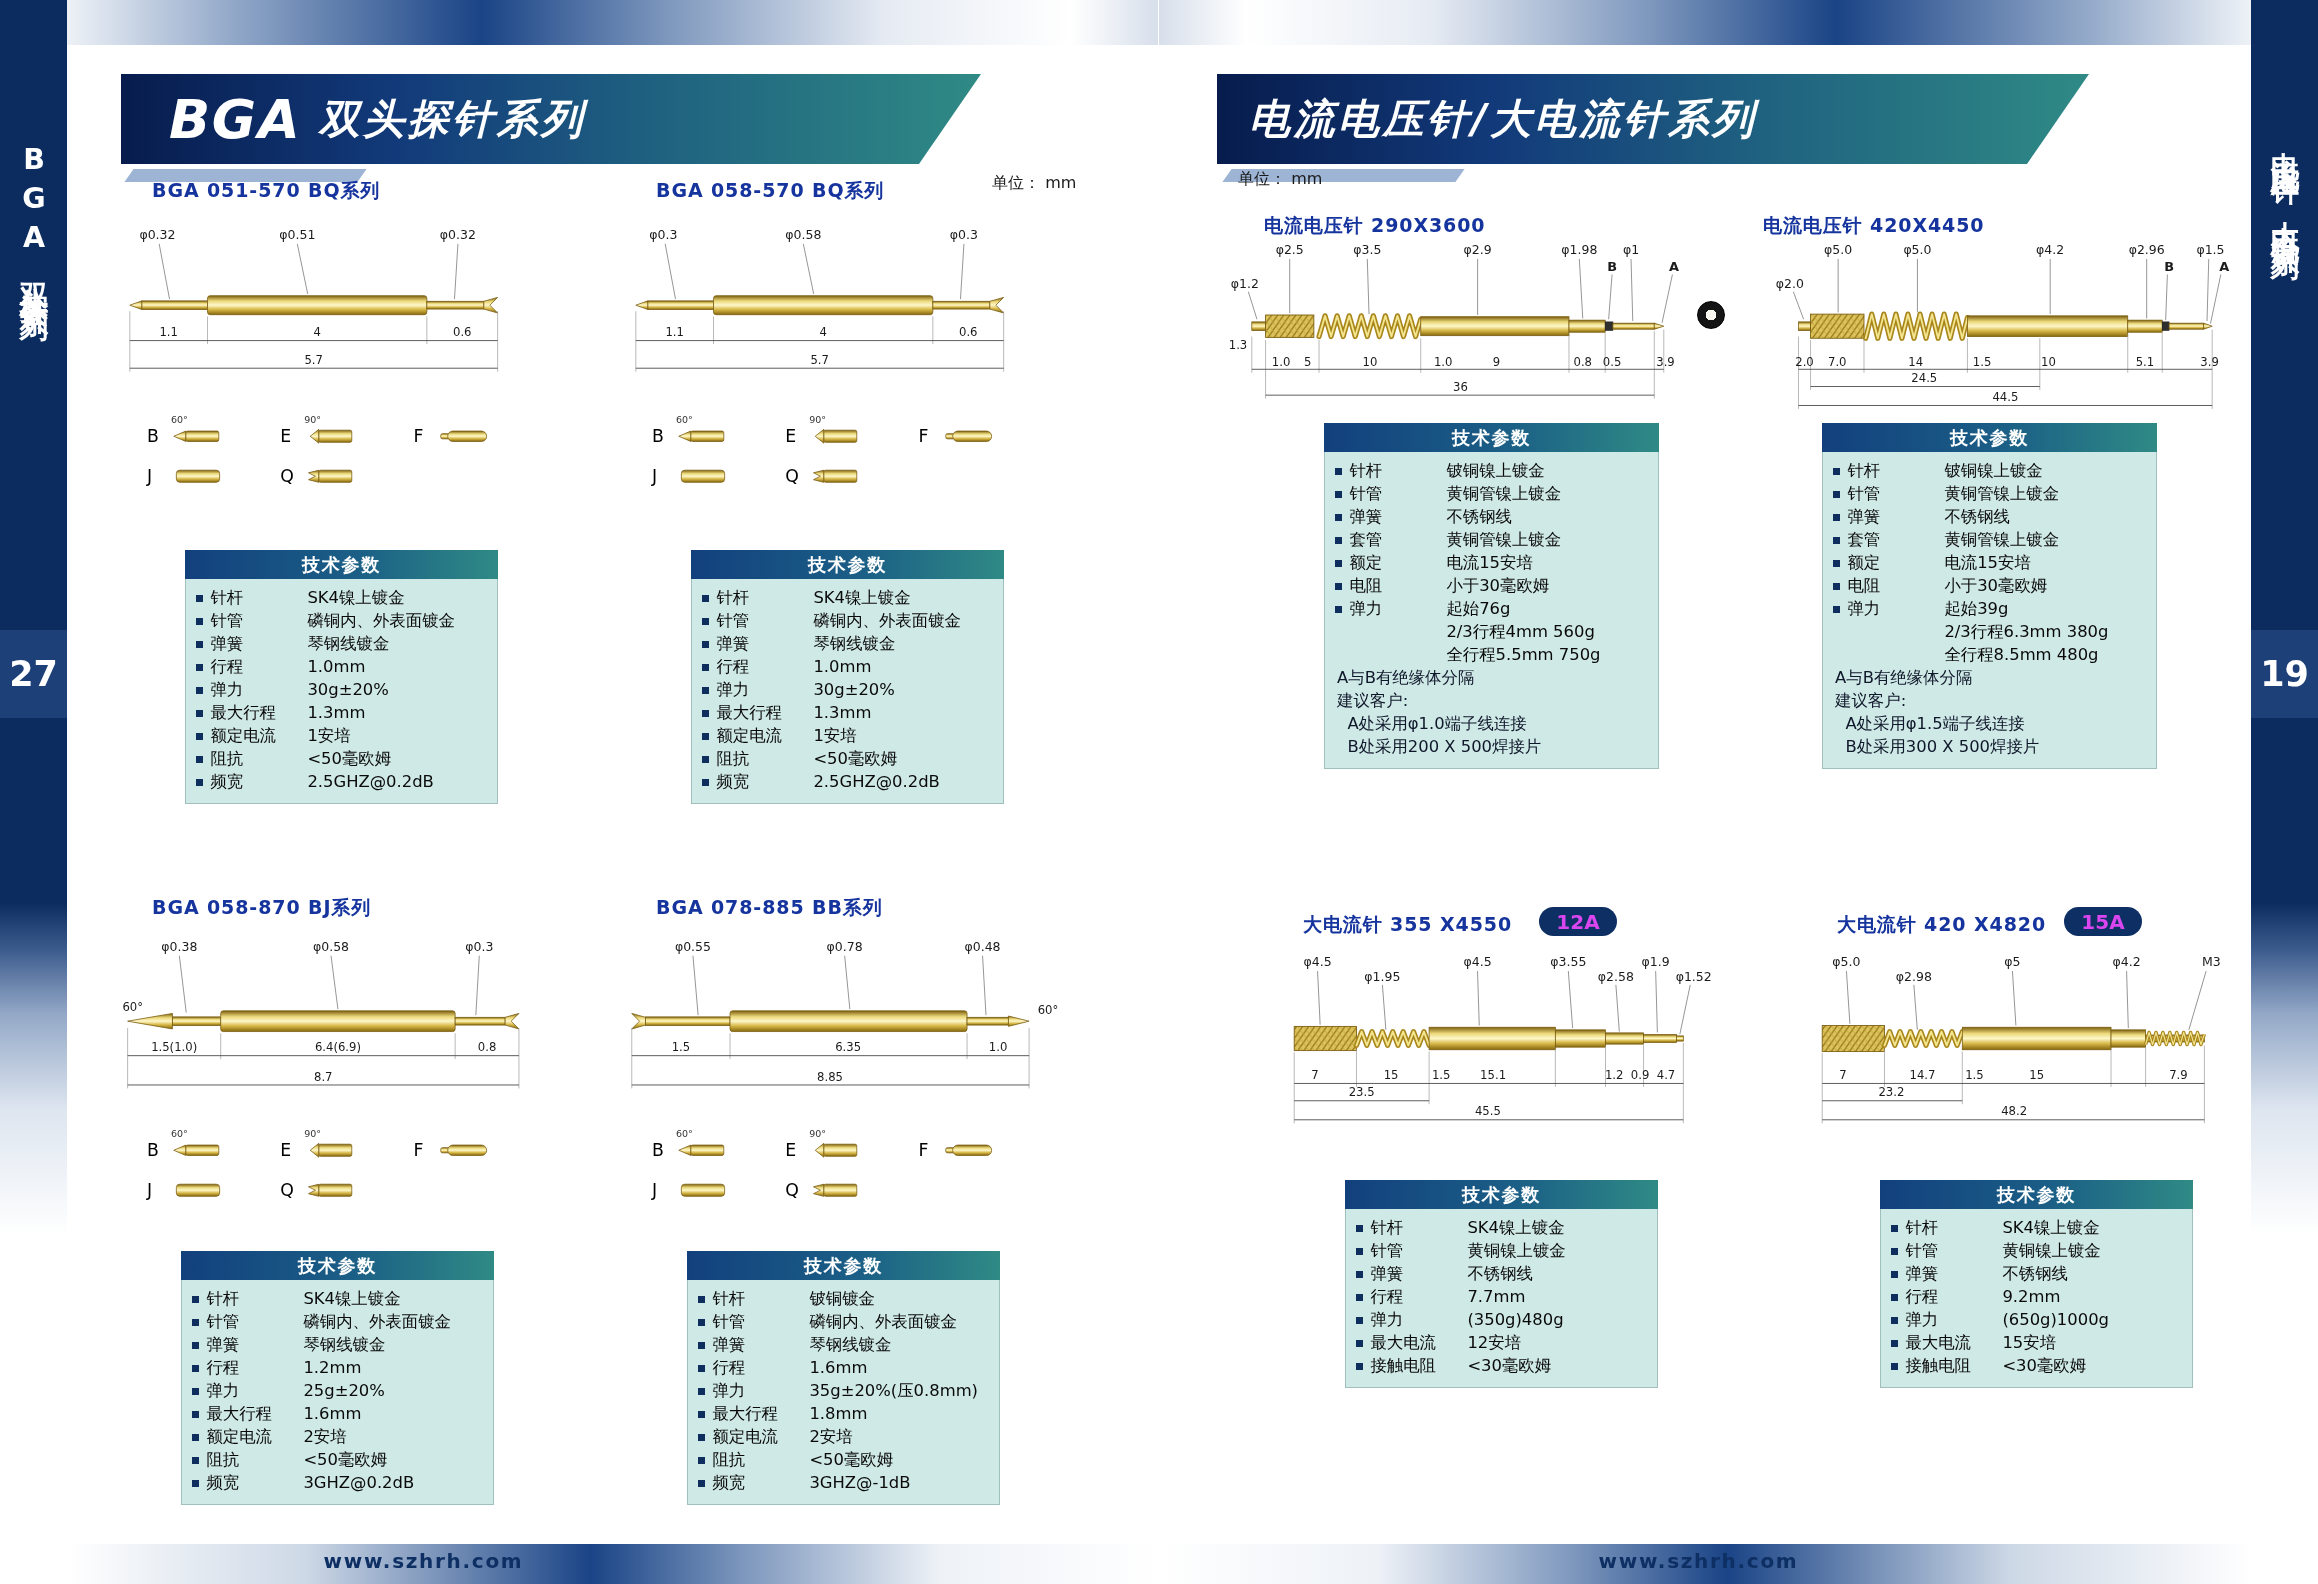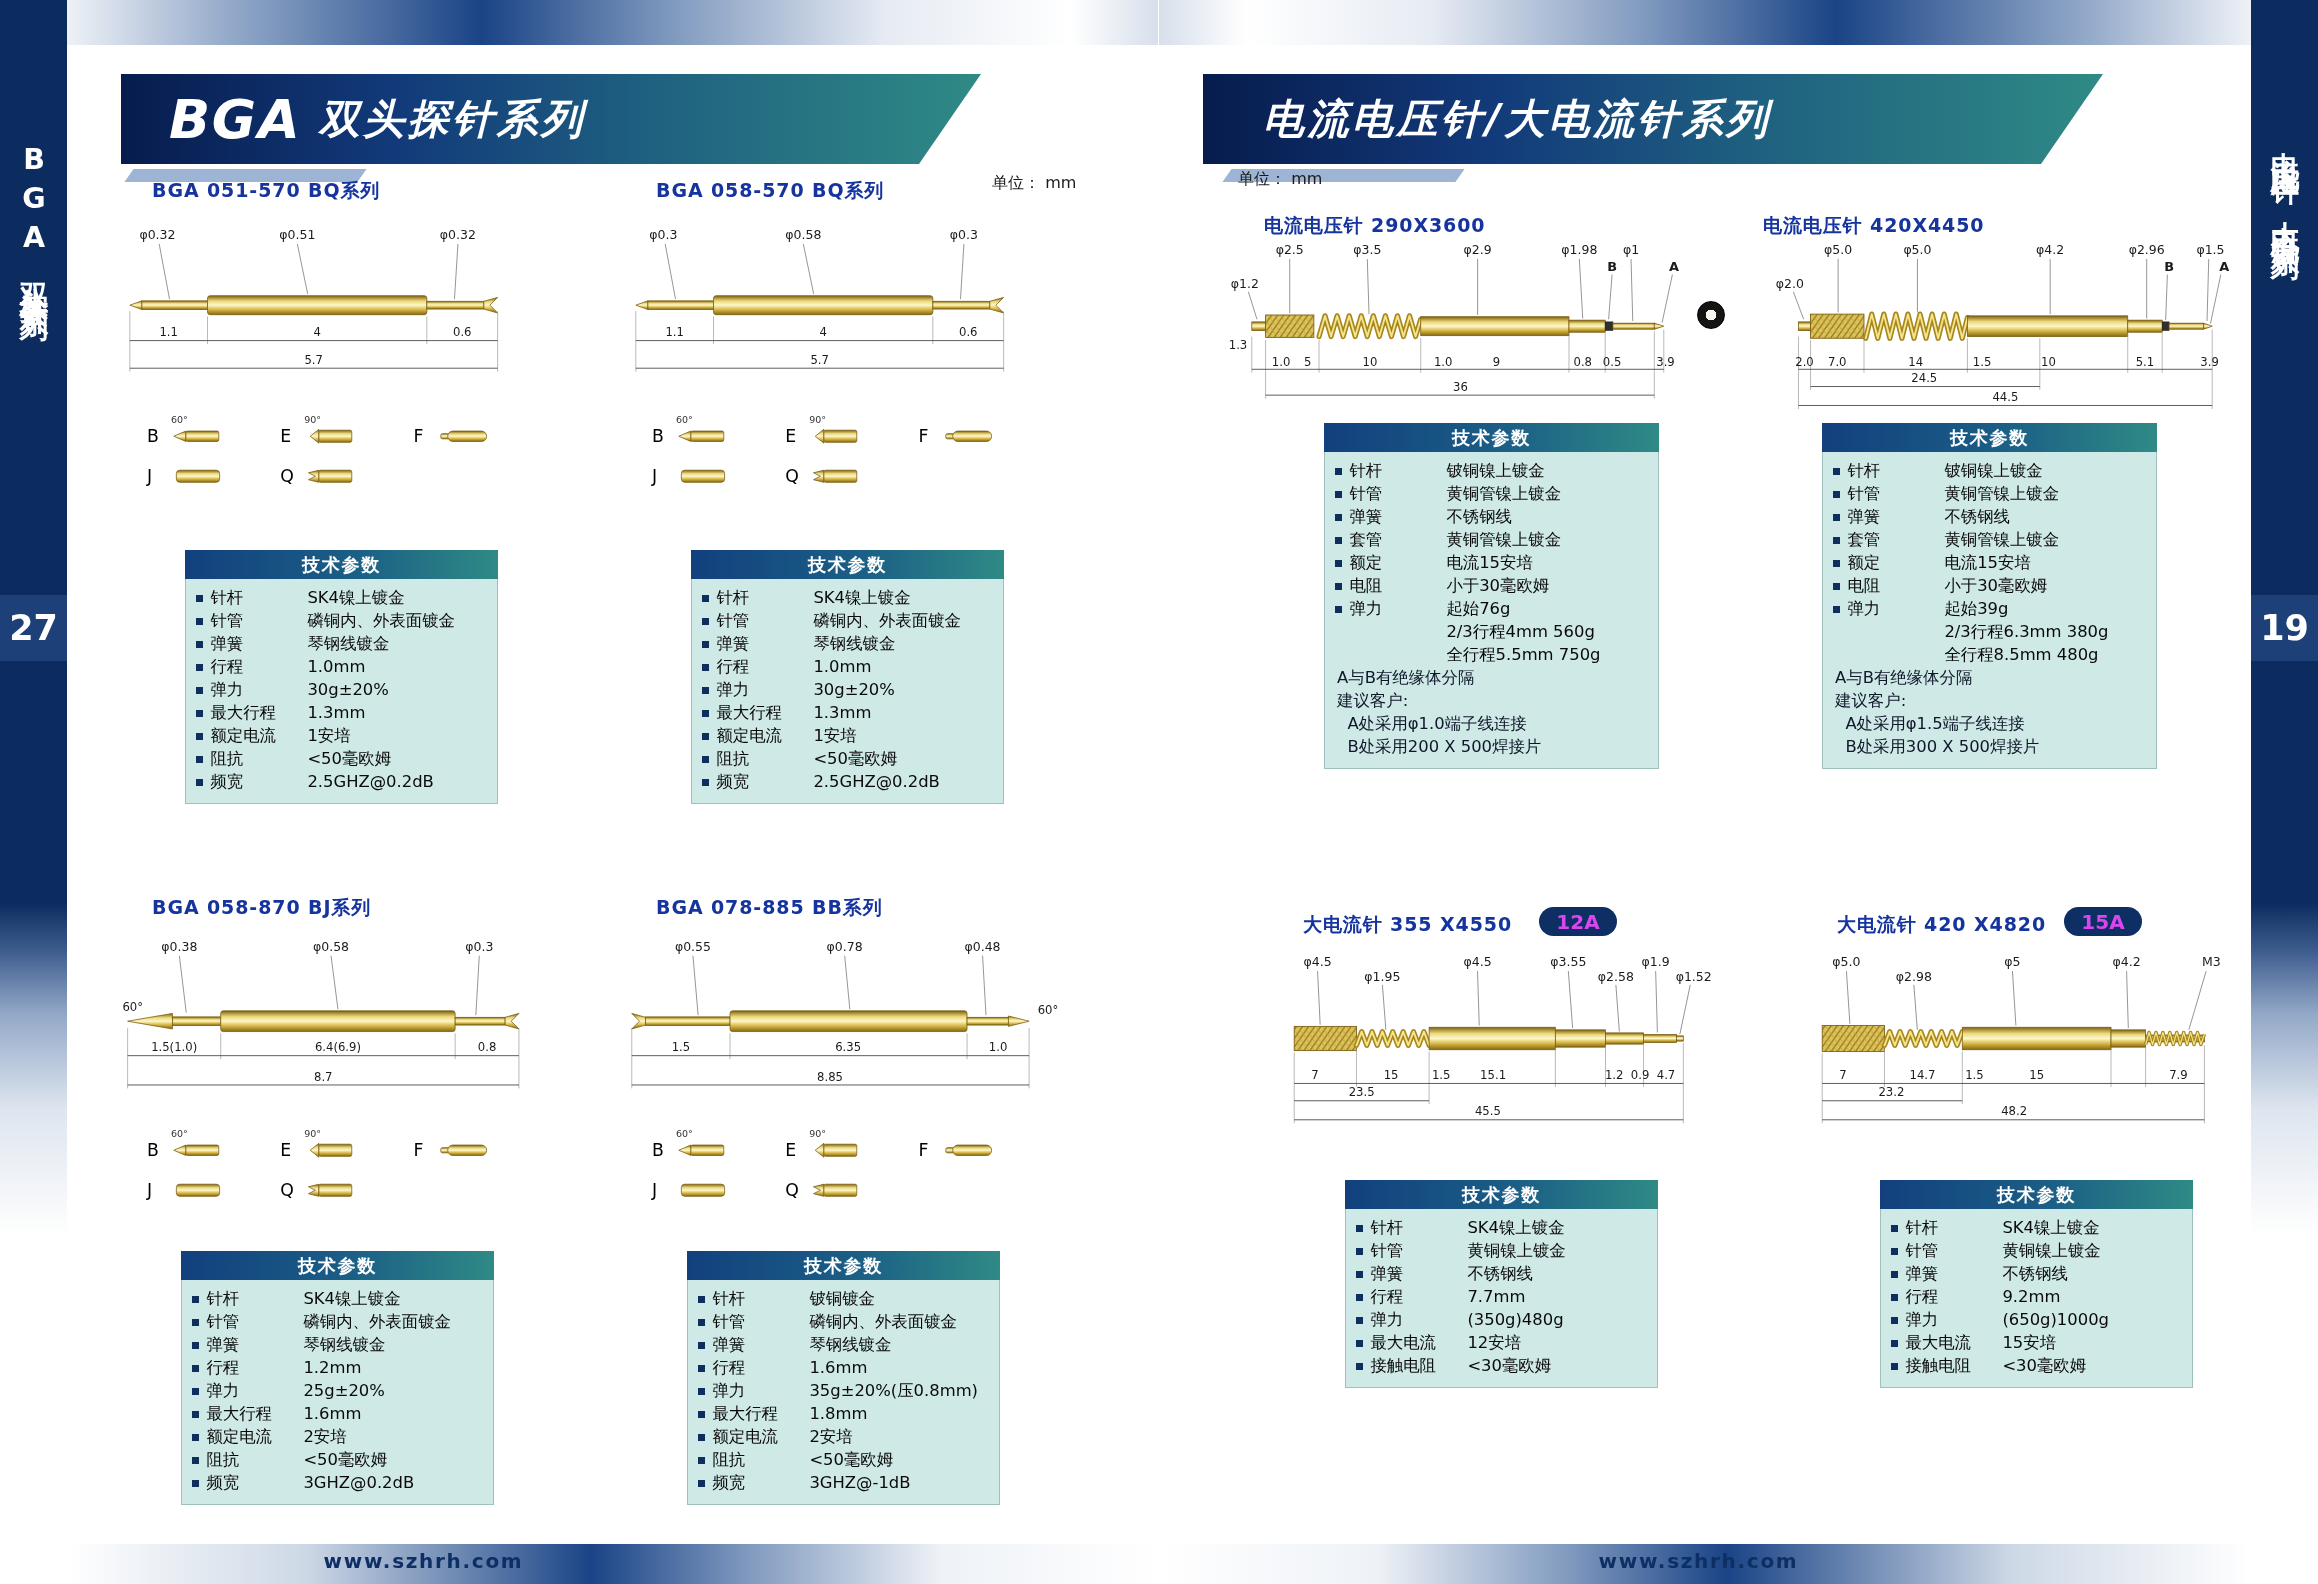--- a/index.html
+++ b/index.html
@@ -6,42 +6,42 @@
   body{font-family:"DejaVu Sans","Liberation Sans",sans-serif;background:#fff}
   #canvas{position:relative;width:2319px;height:1584px;background:#fff;overflow:hidden}
 
   
   .siderail{position:absolute;top:0;width:67px;height:1584px;
     background:linear-gradient(180deg,#0c2c5f 0%,#0c2c5f 57%,#3d5c8e 60%,#93a8c7 64%,#dde5ef 70%,#ffffff 78%,#ffffff 100%)}
   #rail-left{left:0}
   #rail-right{left:2251px}
   .vtitle{position:absolute;left:50%;transform:translateX(-50%);writing-mode:vertical-rl;text-orientation:upright;
     color:#fff;font-weight:700;font-size:28.5px;letter-spacing:6px;white-space:nowrap}
-  .pagebox{position:absolute;top:595px;left:0;width:67px;height:66px;background:#1c4077;display:flex;
+  .pagebox{position:absolute;top:630px;left:0;width:67px;height:88px;background:#1c4077;display:flex;
     align-items:center;justify-content:center;color:#fff;font-size:35px;font-weight:700}
 
   
   .strip{position:absolute;height:45px;top:0}
   #strip-tl{left:67px;width:1091px;background:linear-gradient(90deg,#eef2f7 0%,#93a9c9 15%,#1a4486 38%,#7d97bd 55%,#e6ebf3 75%,#ffffff 92%,#d7dfeb 100%)}
   #strip-tr{left:1159px;width:1092px;background:linear-gradient(90deg,#d7dfeb 0%,#ffffff 8%,#e6ebf3 25%,#7d97bd 45%,#1a4486 62%,#93a9c9 85%,#eef2f7 100%)}
   .stripb{position:absolute;height:40px;top:1544px}
   #strip-bl{left:67px;width:1091px;background:linear-gradient(90deg,#ffffff 0%,#cdd8e6 22%,#1a4486 48%,#7d97bd 62%,#eef2f7 80%,#ffffff 100%)}
   #strip-br{left:1159px;width:1092px;background:linear-gradient(90deg,#ffffff 0%,#eef2f7 20%,#7d97bd 38%,#1a4486 52%,#cdd8e6 78%,#ffffff 100%)}
 
   
   .page{position:absolute;top:0;height:1584px}
   #page-left{left:67px;width:1091px}
   #page-right{left:1159px;width:1092px}
 
   
   .banner{position:absolute;top:74px;height:90px;display:flex;align-items:center;color:#fff;
     clip-path:polygon(0 0,100% 0,calc(100% - 62px) 100%,0 100%);
     background:linear-gradient(90deg,#071c4d 0%,#123a7a 32%,#1f6180 62%,#2f8a85 100%)}
   #banner-left{left:54px;width:812px;padding-left:48px}
-  #banner-right{left:44px;width:840px;padding-left:60px}
+  #banner-right{left:58px;width:840px;padding-left:32px}
   .banner .brand{font-size:54px;font-weight:800;font-style:italic;letter-spacing:1.7px;margin-right:17.3px}
   .banner .btitle{font-size:41px;font-weight:700;font-style:italic;letter-spacing:3.5px}
   .banner-sub{position:absolute;height:13px;background:#9db4d4;transform:skewX(-35deg)}
   #bsub-left{left:62px;top:169px;width:233px}
   #bsub-right{left:68px;top:169px;width:233px}
 
   .unit{position:absolute;font-size:16px;color:#1a1a1a}
   .unit .uv{margin-left:5.2px}
   #unit-left{left:925px;top:173px}
   #unit-right{left:79px;top:169px}

